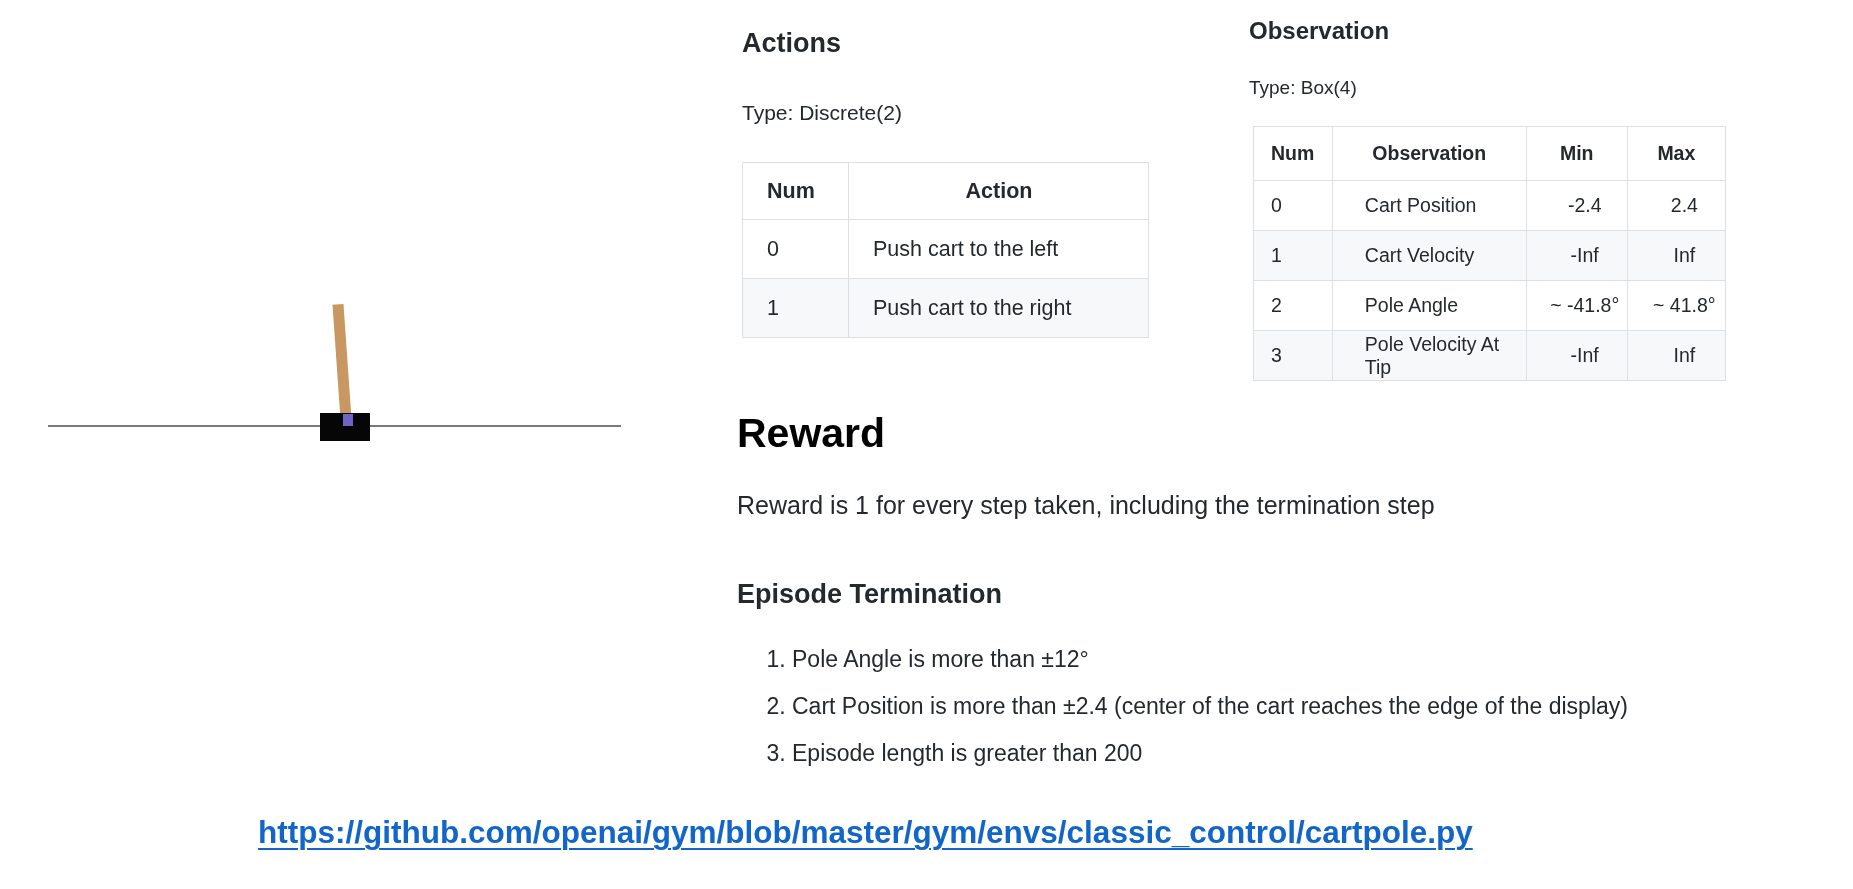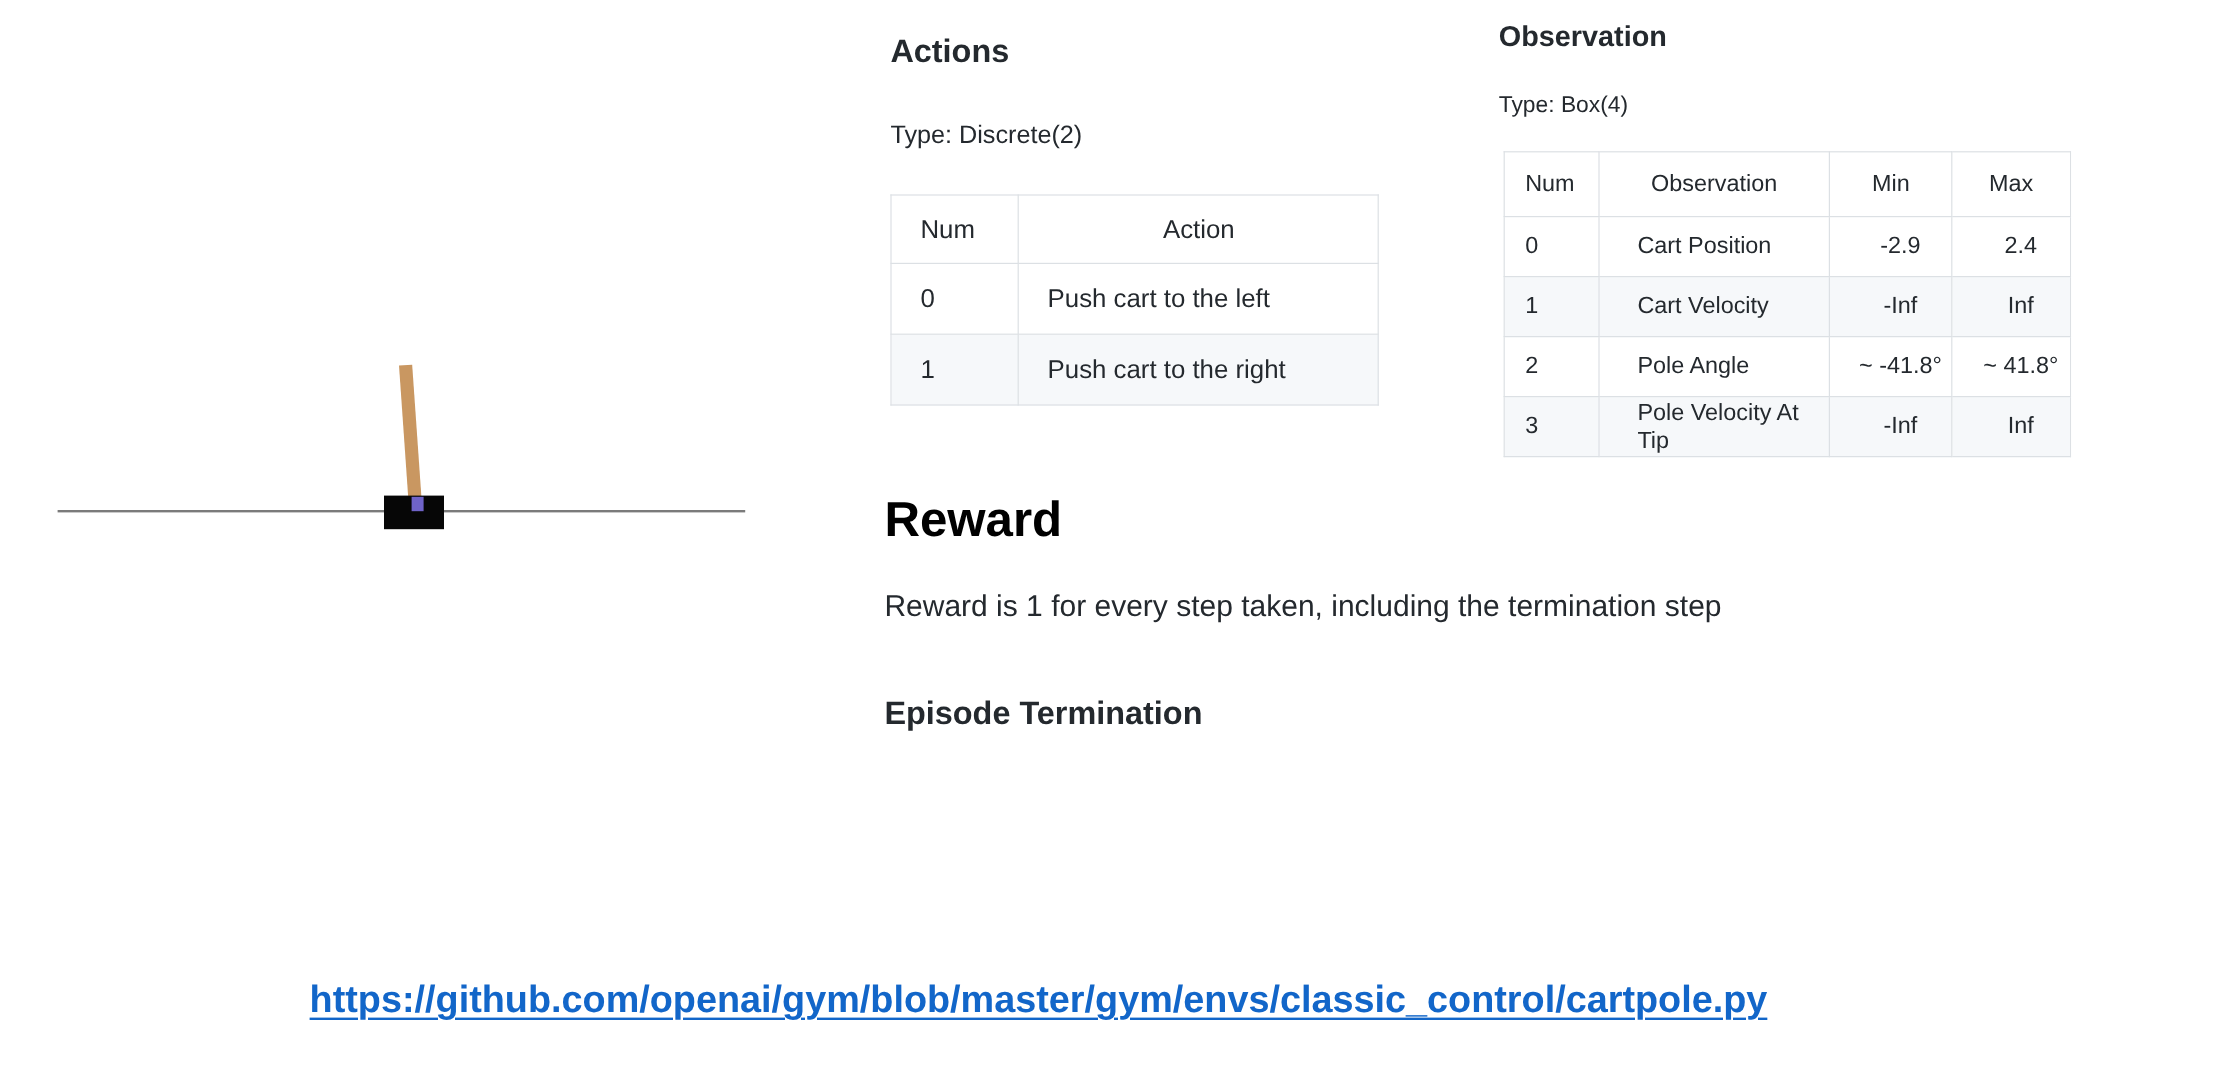--- a/index.html
+++ b/index.html
@@ -22,21 +22,21 @@
   .h-observation  { left:1249px; top:16px;  font-size:24px; font-weight:700; }
   .t-observation  { left:1249px; top:76px;  font-size:19px; }
   .h-reward       { left:737px;  top:408px; font-size:41px; font-weight:700; color:#000000; }
   .t-reward       { left:737px;  top:490px; font-size:25px; }
   .h-episode      { left:737px;  top:578px; font-size:27px; font-weight:700; }
   .txt { position:absolute; margin:0; white-space:nowrap; line-height:1.25; }
 
   
   table { border-collapse:collapse; background:#ffffff; position:absolute; }
   th, td { border:1px solid #dce0e4; box-sizing:border-box; }
-  thead th { font-weight:400; text-align:center; padding:0;margin-top:21px; }
+  thead th { font-weight:700; text-align:center; padding:0;margin-top:21px; }
   thead th:first-child { text-align:left; }
   tbody td { text-align:left; }
   tbody tr:nth-child(even) td { background:#f6f8fa; }
 
   #actions-table { left:742px; top:162px; font-size:21.5px; }
   #actions-table thead th { height:57px; }
   #actions-table tbody td { height:59px; }
   #actions-table th:nth-child(1), #actions-table td:nth-child(1) { width:106px; }
   #actions-table th:nth-child(2), #actions-table td:nth-child(2) { width:300px; }
   #actions-table thead th:first-child, #actions-table tbody td { padding-left:24px; }
@@ -104,21 +104,21 @@
           <th>Num</th>
           <th>Observation</th>
           <th>Min</th>
           <th>Max</th>
         </tr>
       </thead>
       <tbody>
         <tr>
           <td>0</td>
           <td>Cart Position</td>
-          <td>-2.9</td>
+          <td>-2.4</td>
           <td>2.4</td>
         </tr>
         <tr>
           <td>1</td>
           <td>Cart Velocity</td>
           <td>-Inf</td>
           <td>Inf</td>
         </tr>
         <tr>
           <td>2</td>
@@ -132,16 +132,21 @@
           <td>-Inf</td>
           <td>Inf</td>
         </tr>
       </tbody>
     </table>
 
   <h2 class="txt h-reward">Reward</h2>
   <p class="txt t-reward">Reward is 1 for every step taken, including the termination step</p>
 
   <h3 class="txt h-episode">Episode Termination</h3>
+  <ol class="term-list">
+      <li>Pole Angle is more than ±12°</li>
+      <li>Cart Position is more than ±2.4 (center of the cart reaches the edge of the display)</li>
+      <li>Episode length is greater than 200</li>
+    </ol>
 
   <a class="src-link" style="color: rgb(18, 102, 201);">https://github.com/openai/gym/blob/master/gym/envs/classic_control/cartpole.py</a>
 
 </div>
 
 </body></html>

